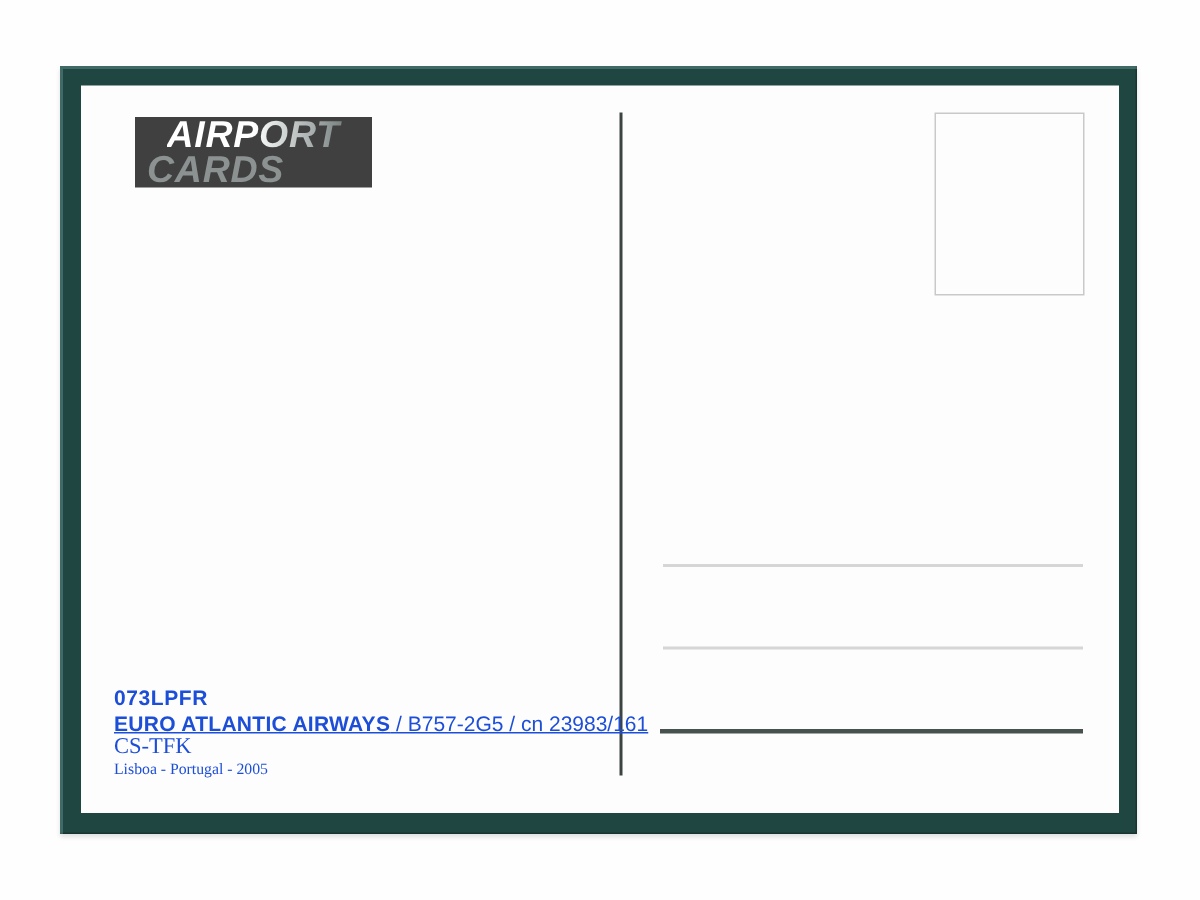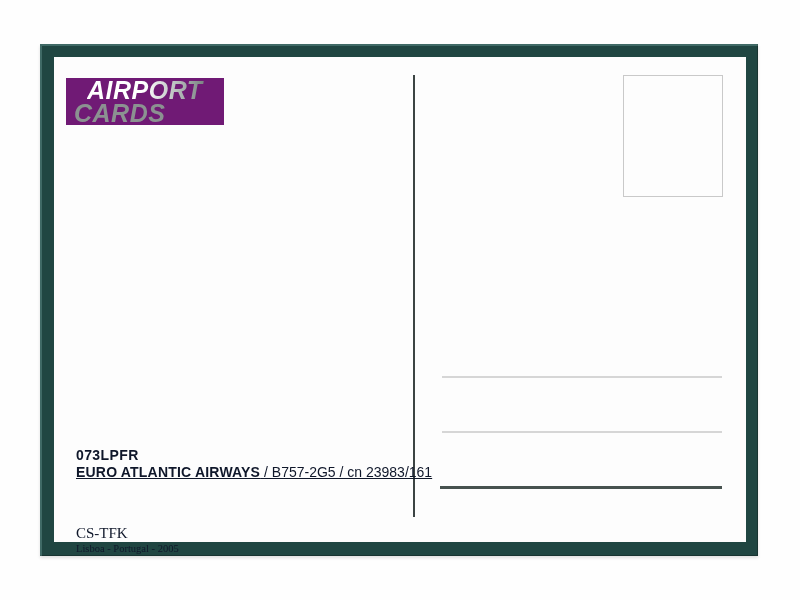--- a/index.html
+++ b/index.html
@@ -31,25 +31,25 @@
     position: absolute;
     left: 14px;
     top: 13px;
     right: 12px;
     bottom: 14px;
     background: #fdfdfd;
   }
   
   .logo-box {
     position: absolute;
-    left: 12px;
+    left: 36px;
     top: 21px;
     width: 158px;
     height: 47px;
-    background: #701a75;
+    background: #404040;
     padding: 1px 0 0 8px;
     overflow: hidden;
   }
   .logo-word {
     display: block;
     font-family: "Liberation Sans", sans-serif;
     font-weight: bold;
     font-style: italic;
     font-size: 25px;
     line-height: 23px;
@@ -94,42 +94,41 @@
   .addr-line-1 { left: 388px; top: 319px; width: 280px; }
   .addr-line-2 { left: 388px; top: 374px; width: 280px; }
   .addr-line-3 {
     left: 386px; top: 429px; width: 282px; height: 3px;
     background: #47524f;
   }
   
   .details {
     position: absolute;
     left: 22px;
-    top: 389px;
-    color: #0f172a;
+    top: 399px;
+    color: #1d4ed8;
     white-space: nowrap;
   }
   .card-number {
     font-size: 14px;
     font-weight: bold;
     letter-spacing: 0.4px;
     line-height: 18px;
   }
   .airline-line {
     font-size: 14px;
     line-height: 16px;
     text-decoration: underline;
   }
   .airline-name { font-weight: bold; letter-spacing: 0.2px; }
   .aircraft-info { font-weight: normal; }
   .registration {
     font-family: "Liberation Serif", serif;
     font-size: 15px;
     line-height: 17px;
-    margin-top: 45px;
   }
   .location-year {
     font-family: "Liberation Serif", serif;
     font-size: 10.5px;
     line-height: 13px;
   }
 </style>
 </head>
 <body>
 

